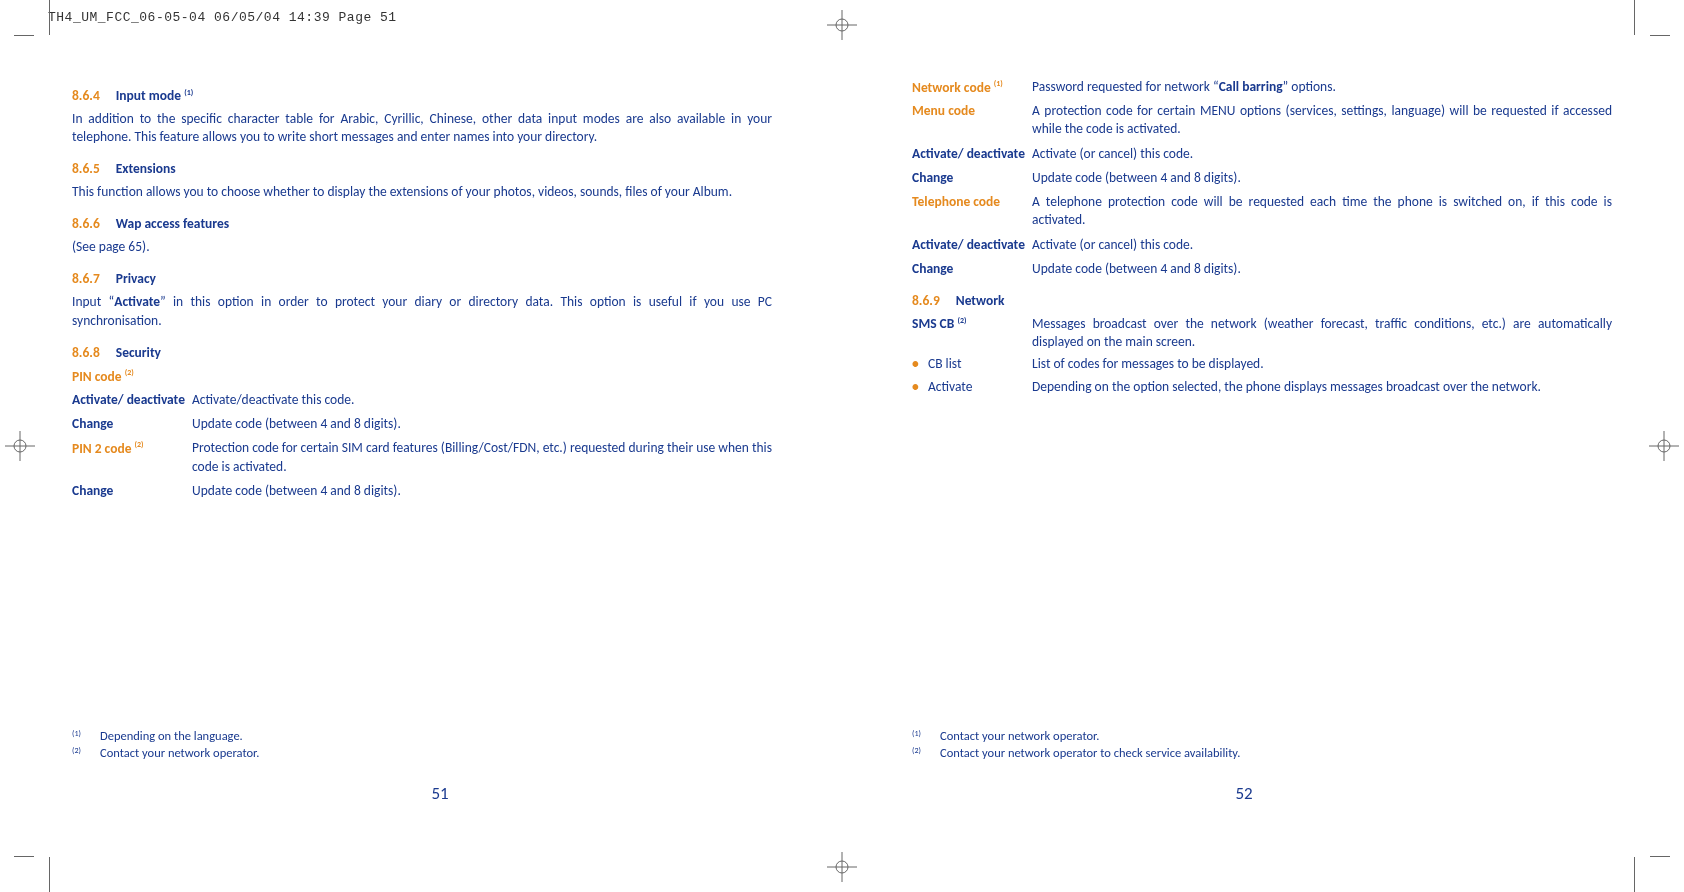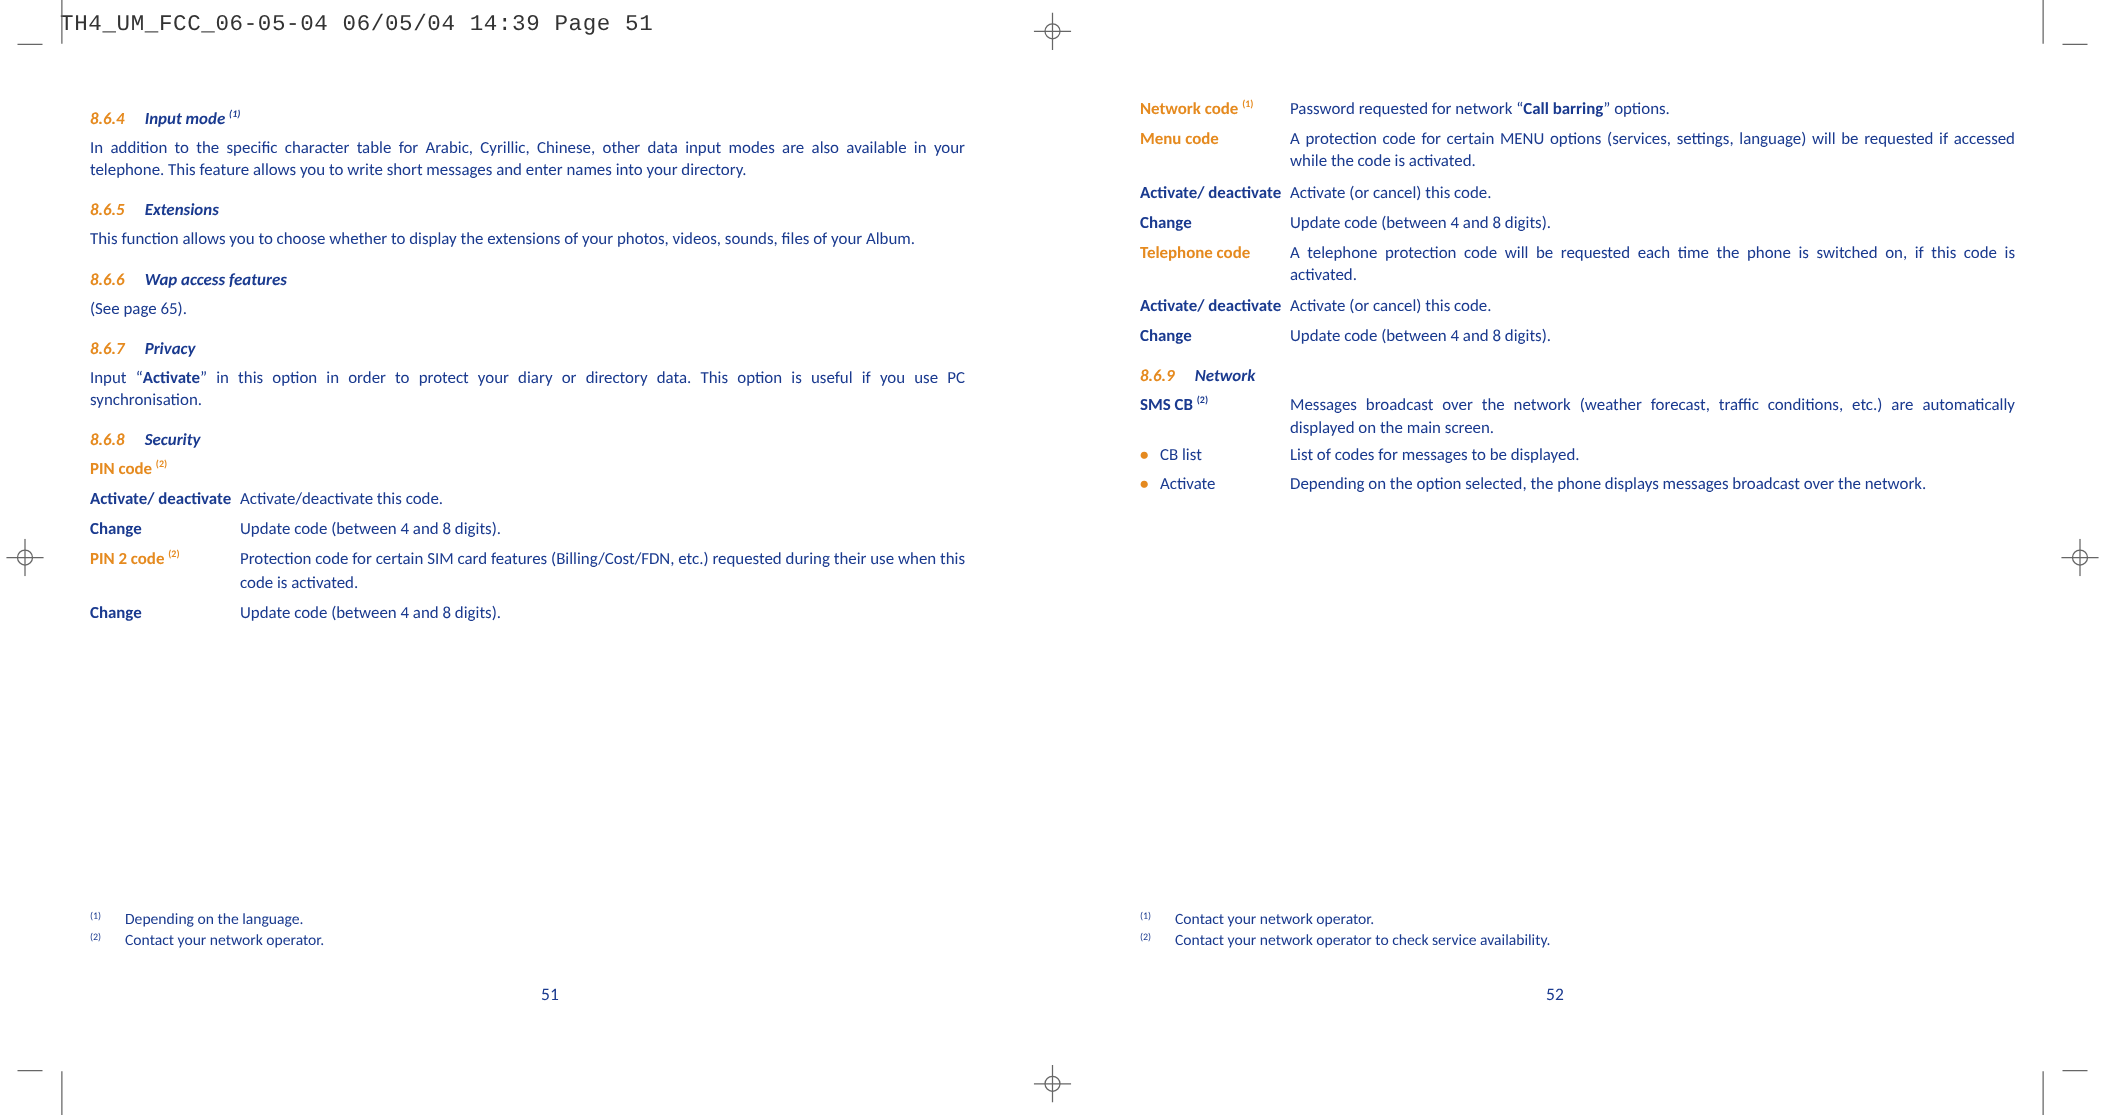--- a/index.html
+++ b/index.html
@@ -11,21 +11,21 @@
     background: #fff;
     width: 1684px;
     height: 892px;
     position: relative;
   }
   .header-line {
     position: absolute;
     top: 10px;
     left: 48px;
     font-family: "Courier New", monospace;
-    font-size: 18px;
+    font-size: 13px;
     color: #333;
     letter-spacing: 0.5px;
   }
   .crop-mark { position: absolute; background: #666; }
   .crop-v { width: 1px; height: 35px; }
   .crop-h { width: 35px; height: 1px; }
   .reg-mark {
     position: absolute;
     width: 30px; height: 30px;
   }
@@ -43,21 +43,20 @@
     padding: 12px 70px 0 34px;
     box-sizing: border-box;
     position: relative;
   }
   .page.right { padding: 12px 34px 0 70px; }
   .orange { color: #e58a1f; font-weight: bold; }
   .sec-head {
     font-weight: bold;
     margin: 14px 0 6px 0;
     font-size: 13.5px;
-    font-style: italic;
   }
   .sec-num { color: #e58a1f; font-weight: bold; margin-right: 16px; }
   .sec-title { color: #1a3a8f; font-weight: bold; }
   .body-text {
     color: #1a3a8f;
     text-align: justify;
     line-height: 1.35;
     margin: 4px 0 0 0;
   }
   .def-row { display:flex; margin: 6px 0 2px 0; align-items:flex-start;justify-content:space-between; }
@@ -78,21 +77,21 @@
   }
   .page.right .footnotes { left: 70px; right: 34px; }
   .fn-row { display:flex; margin:2px 0; }
   .fn-sup { width: 28px; flex:0 0 28px; font-size:8px; }
   .pagenum {
     position: absolute;
     bottom: 28px;
     left: 0; right: 0;
     text-align: center;
     color: #1a3a8f;
-    font-size: 14px;
+    font-size: 17px;
   }
   b { font-weight: bold; }
 </style>
 </head>
 <body>
 
 <div class="header-line">TH4_UM_FCC_06-05-04  06/05/04  14:39  Page 51</div>
 
 <div class="crop-mark crop-v" style="top:0;left:49px"></div>
 <div class="crop-mark crop-h" style="top:35px;left:14px;width:20px"></div>

